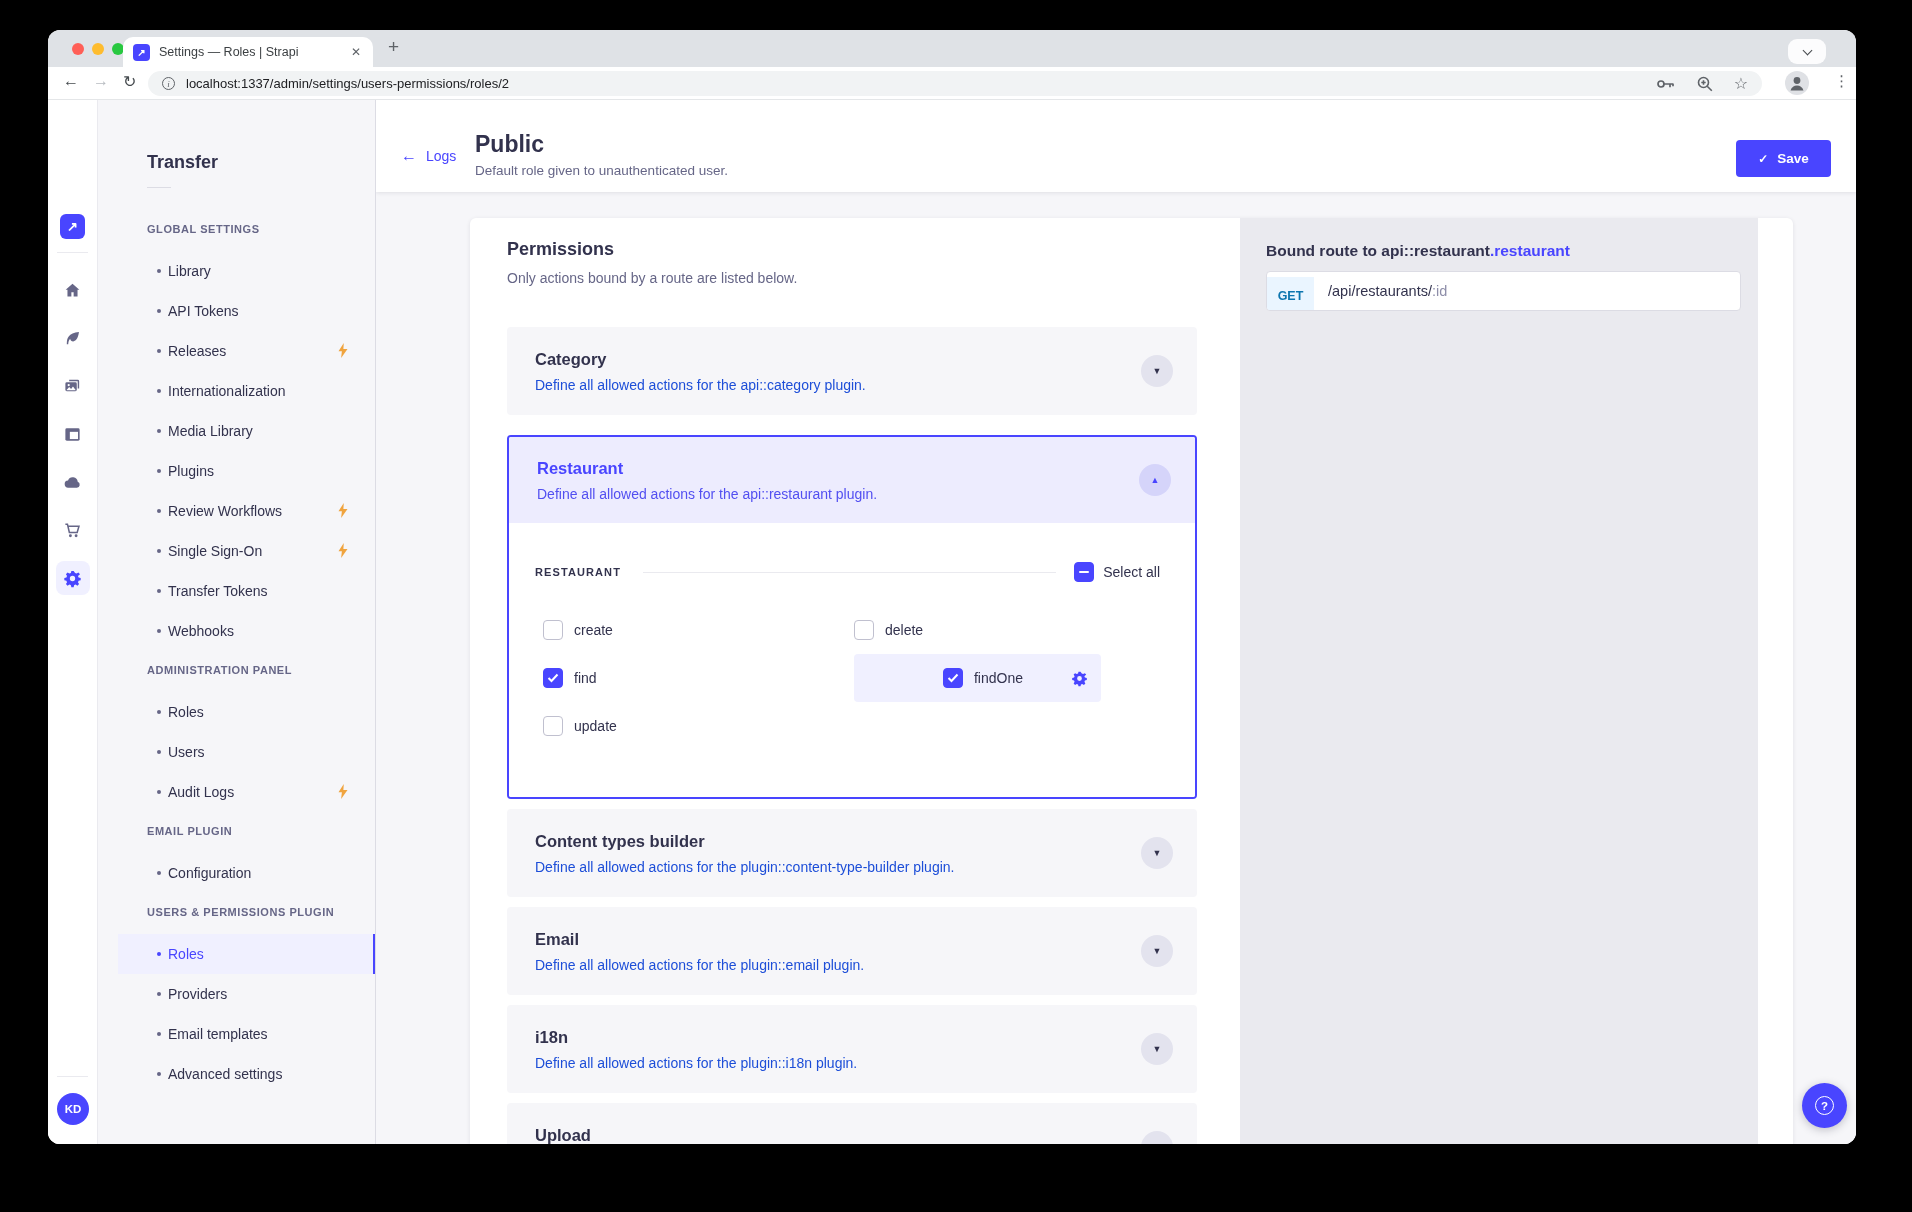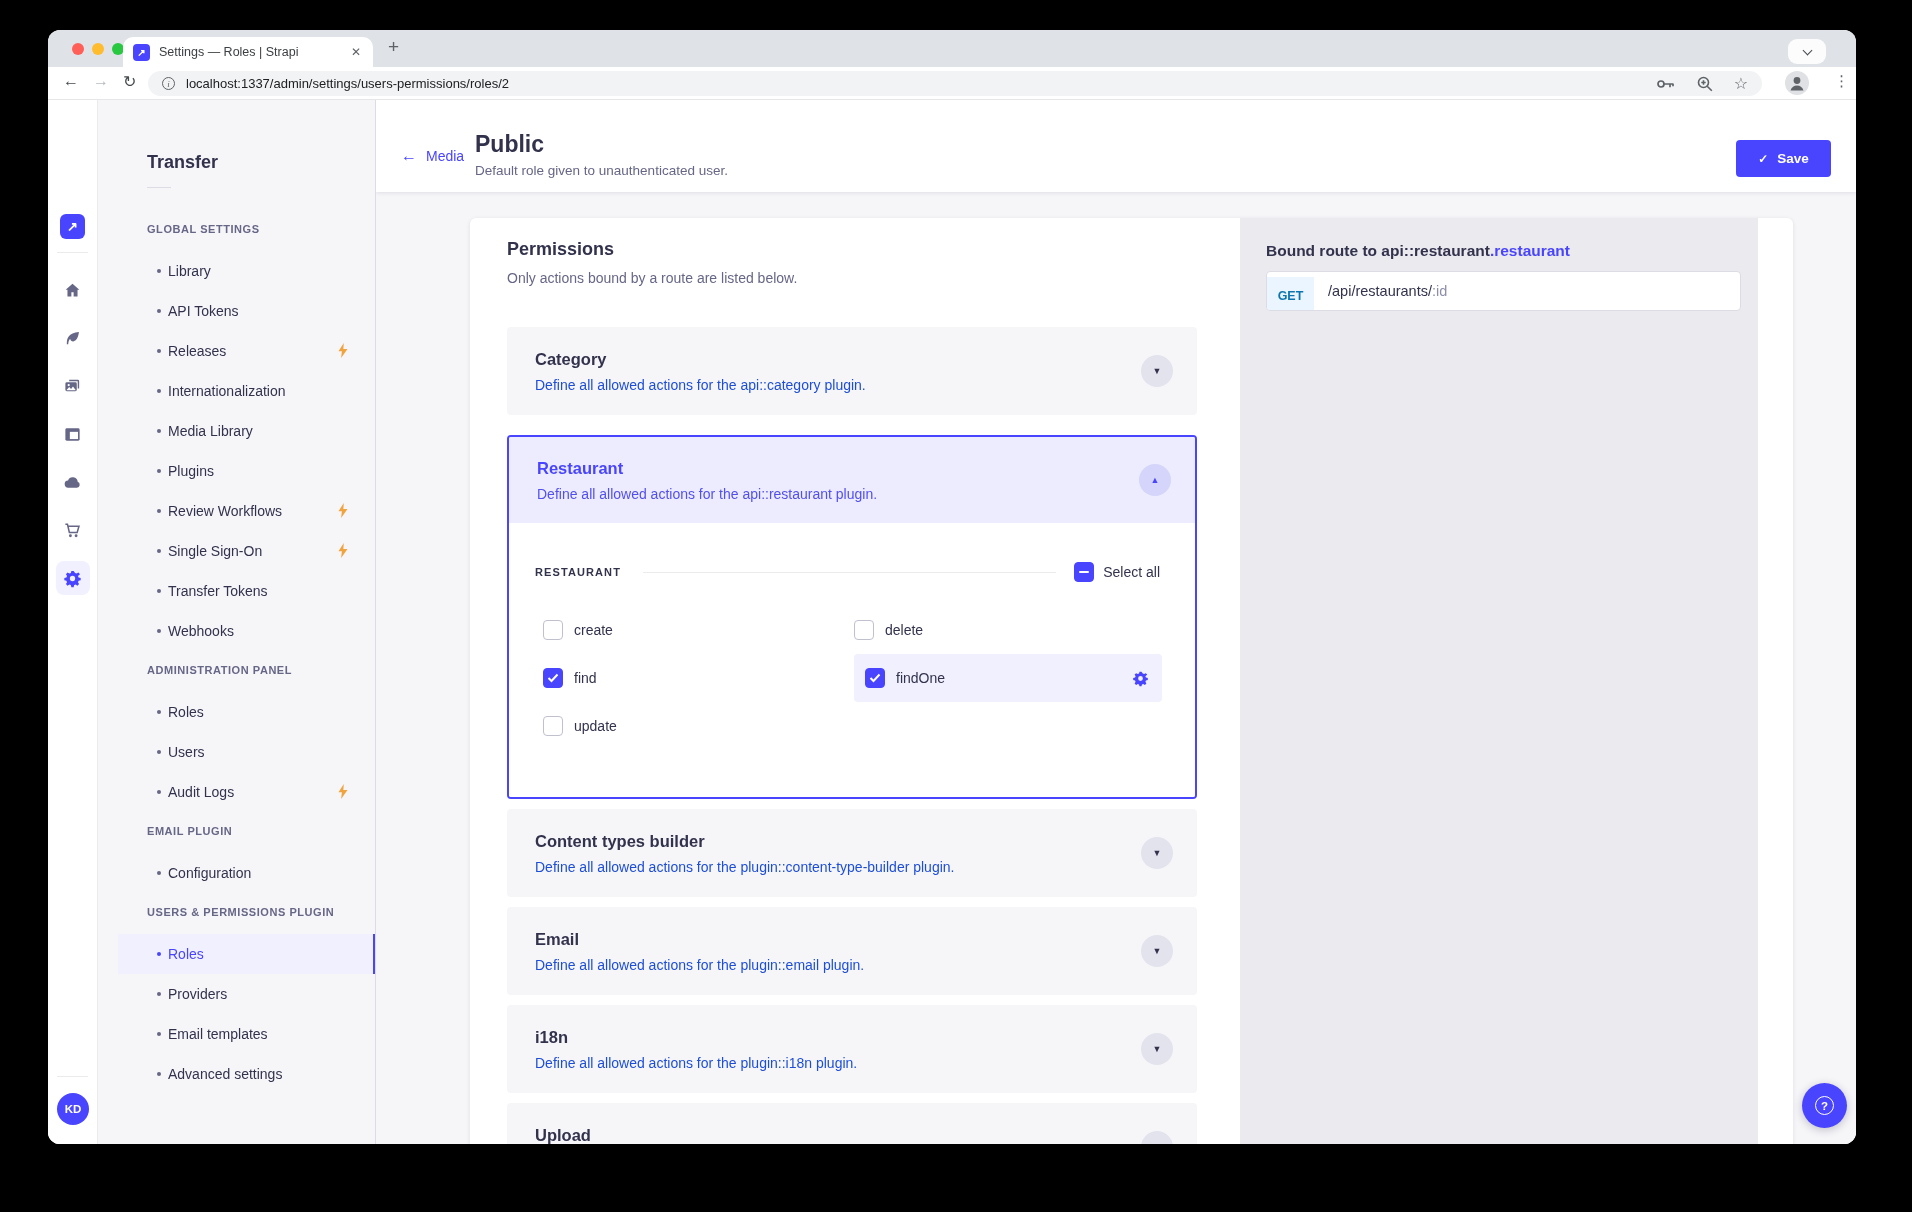--- a/index.html
+++ b/index.html
@@ -110,22 +110,22 @@
   .checkbox { width:20px; height:20px; border:1px solid #c0c0cf; border-radius:4px; background:#fff;
     flex:none; display:flex; align-items:center; justify-content:center; cursor:pointer; }
   .checkbox svg { display:none; }
   .checkbox.checked { background:#4945ff; border-color:#4945ff; }
   .checkbox.checked svg { display:block; }
   .checkbox.indet { background:#4945ff; border-color:#4945ff; }
   .indet-dash { width:10px; height:2px; background:#fff; border-radius:1px; }
   .cb-grid { position:absolute; left:34px; top:83px; right:0; }
   .cb-row { position:absolute; height:48px; display:flex; align-items:center; }
   .cb-label { font-size:14px; color:#32324d; margin-left:11px; }
-  .cb-row.hl { left:311px; top:48px; width:308px; background:#f0f0ff; border-radius:4px;
-    padding-left:11px; }
+  .cb-row.hl { left:311px; top:48px; width:247px; background:#f0f0ff; border-radius:4px;
+    padding-left:11px;justify-content:center; }
   .gear-btn { position:absolute; right:13px; top:16px; background:none; border:none; cursor:pointer;
     line-height:0; padding:0; }
 
   .route-col { width:518px; flex:none; background:#eaeaef; padding:24px 0 0 26px; }
   .route-title { font-size:15.5px; font-weight:600; color:#32324d; line-height:18px; }
   .route-link { color:#4945ff; cursor:pointer; }
   .route-input { margin-top:11px; width:475px; height:40px; background:#fff;
     border:1px solid #dcdce4; border-radius:4px; display:flex; align-items:center; overflow:hidden; }
   .method { width:47px; height:100%; background:#eaf5ff; color:#0c75af; font-size:12.5px;
     font-weight:700; display:flex; align-items:center; justify-content:center; flex:none;margin-top:9px; }
@@ -343,21 +343,21 @@
       <div class="nav-item">
           <span class="bullet"></span>
           <span>Advanced settings</span>
         </div>
     </div>
 
     <div class="main">
       <div class="page-header">
         <a class="back-link">
           <span class="back-arrow">←</span>
-          <span>Media</span>
+          <span>Logs</span>
         </a>
         <div class="page-title">Public</div>
         <div class="page-subtitle">Default role given to unauthenticated user.</div>
         <button class="save-btn">
           <span style="font-size:12px">✓</span>
           <span>Save</span>
         </button>
       </div>
 
       <div class="content-card">

